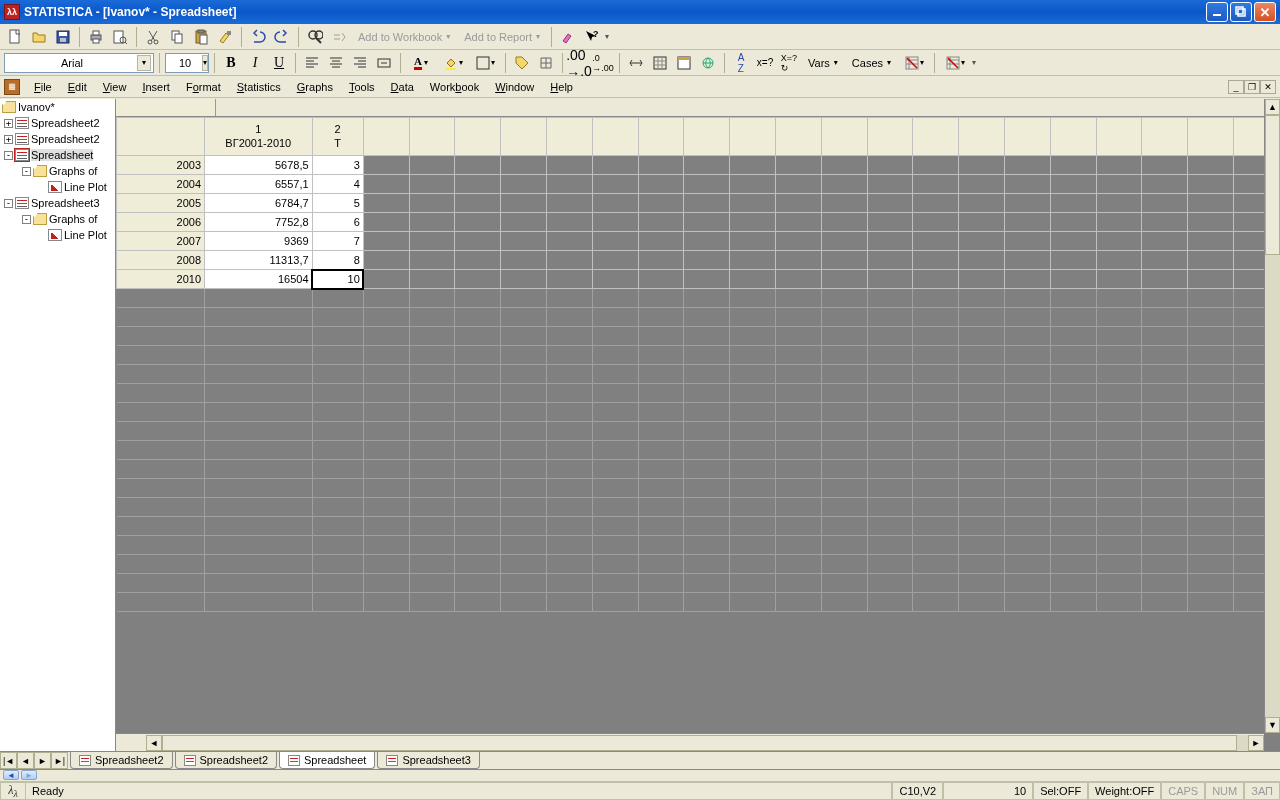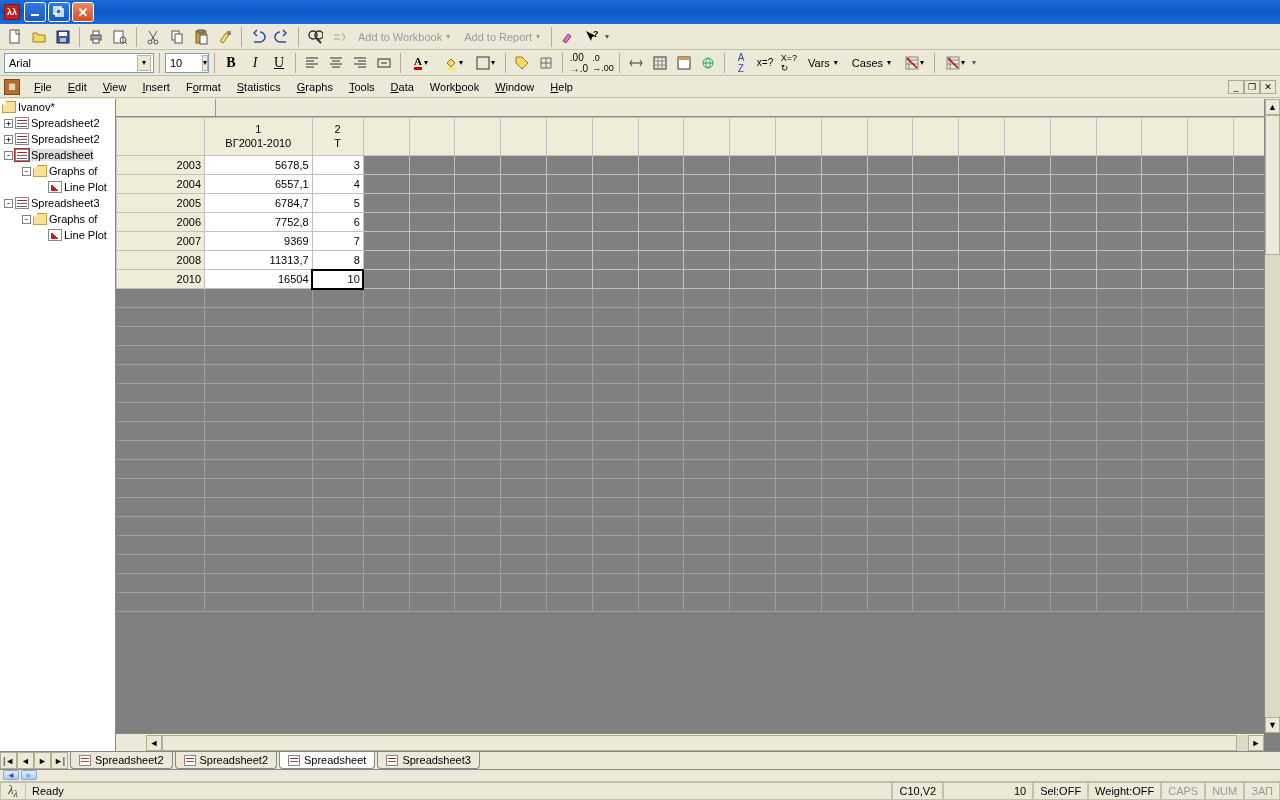--- a/index.html
+++ b/index.html
@@ -14,21 +14,21 @@
   .winbtn.close { background: linear-gradient(#e88868,#d64f1f); color: #fff; font-size: 13px; }
   .winbtn svg { width: 12px; height: 12px; }
   
   .toolbar { height: 26px; background: #ece9d8; border-bottom: 1px solid #c0c0a8; display: flex; align-items: center; padding: 0 4px; gap: 2px; }
   .toolbar .sep { width: 1px; height: 20px; background: #b0b090; margin: 0 3px; }
   .tbtn { width: 22px; height: 22px; display: flex; align-items: center; justify-content: center; border: 1px solid transparent; }
   .tbtn svg { width: 16px; height: 16px; }
   .txtbtn { padding: 0 6px; color: #9a9a9a; font-size: 11px; display: flex; align-items: center; gap: 4px; height: 22px; }
   .txtbtn.dark { color: #000; }
   .txtbtn .dd { font-size: 8px; }
-  .combo { background: #fff; border: 1px solid #7f9db9; height: 20px; display: flex; align-items: center; padding: 0 2px 0 4px; }
+  .combo { background: #fff; border: 1px solid #7f9db9; height: 20px; display: flex; align-items: center; padding: 0 2px 0 4px; text-align: center; }
   .combo .val { min-width: 30px; }
   .combo .arr { width: 14px; height: 16px; background: #ece9d8; border: 1px solid #b5b5a5; display: flex; align-items: center; justify-content: center; font-size: 8px; margin-left: 2px;}
   
   .menubar { height: 22px; background: #ece9d8; border-bottom: 1px solid #c0c0a8; display: flex; align-items: center; padding: 0 4px; gap: 4px; position: relative;}
   .menubar .micon { width: 16px; height: 16px; background: #b86e2a; border: 1px solid #7a4917; margin-right: 4px; display: flex; align-items: center; justify-content: center; font-size: 8px; color:#fff;}
   .menubar .mitem { padding: 2px 6px; cursor: default; }
   .menubar .mitem u { text-decoration: underline; }
   .mdi-btns { position: absolute; right: 4px; display: flex; gap: 0; }
   .mdi-btn { width: 16px; height: 14px; background: #ece9d8; border: 1px solid #aca899; display: flex; align-items: center; justify-content: center; font-size: 9px; font-family: Arial;}
   
@@ -82,20 +82,21 @@
   .status-cell.btn{width:26px;justify-content:center;}
   .status-cell.dim { color:#9a9a9a;}
   
   svg { display: block; }
 </style>
 </head>
 <body>
 
 <div class="titlebar">
   <div class="appicon">λλ</div>
+  <div class="title">STATISTICA - [Ivanov* - Spreadsheet]</div>
   <div class="winbtns">
     <div class="winbtn min">
         <svg viewBox="0 0 12 12">
           <rect x="2" y="8" width="8" height="2" fill="#fff"></rect>
         </svg>
       </div>
     <div class="winbtn max">
         <svg viewBox="0 0 12 12">
           <rect x="1" y="1" width="7" height="7" fill="none" stroke="#fff" stroke-width="1.5"></rect>
           <rect x="3" y="3" width="7" height="7" fill="none" stroke="#fff" stroke-width="1.5"></rect>
@@ -283,21 +284,21 @@
         <path d="M2 2h6l6 6-6 6-6-6z" fill="#f4d76b" stroke="#9b7a1a"></path>
       </svg>
     </div>
   <div class="tbtn">
       <svg viewBox="0 0 16 16">
         <path d="M3 3h10v10H3zM3 8h10M8 3v10" stroke="#666" fill="none"></path>
       </svg>
     </div>
   <div class="sep"></div>
   <div class="tbtn">
-      <span style="font-size:10px">.00<br>→.0</span>
+      <span style="font-size:14px">.00<br>→.0</span>
     </div>
   <div class="tbtn">
       <span style="font-size:9px">.0<br>→.00</span>
     </div>
   <div class="sep"></div>
   <div class="tbtn">
       <svg viewBox="0 0 16 16">
         <path d="M2 8h12M4 5l-2 3 2 3M12 5l2 3-2 3" stroke="#333" fill="none"></path>
       </svg>
     </div>

